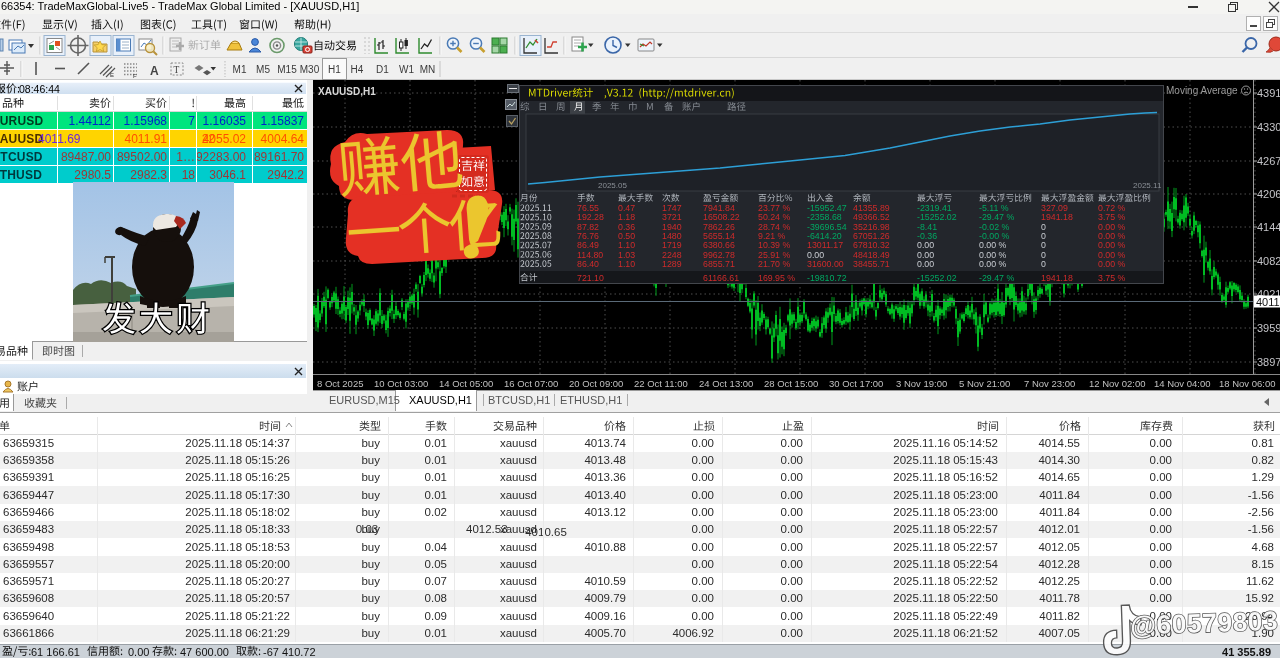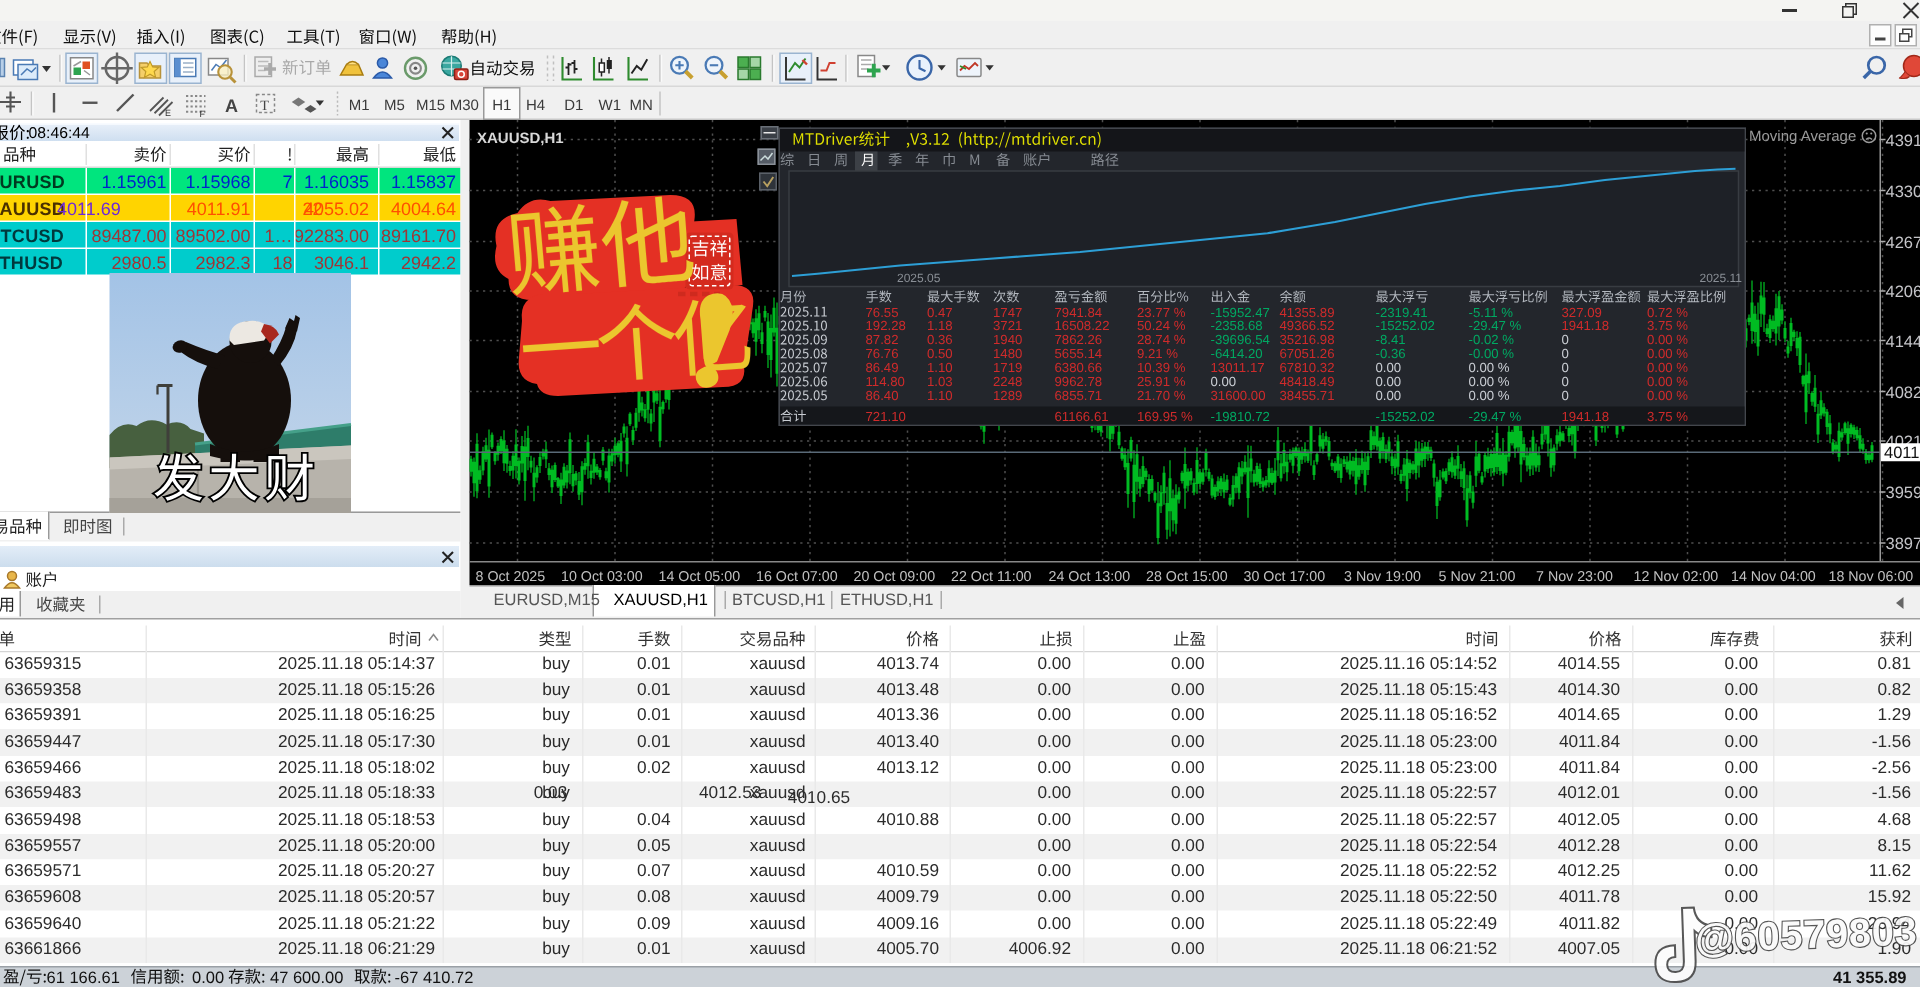--- a/index.html
+++ b/index.html
@@ -4,20 +4,21 @@
 * { margin:0; padding:0; box-sizing:border-box; }
 html,body { width:1280px; height:658px; overflow:hidden; background:#f0f0f0;
   font-family:"Liberation Sans", sans-serif; }
 #root { position:relative; width:1280px; height:658px; }
 #root svg { overflow:visible; }
 text { white-space:pre; }
 </style></head>
 <body>
 <div id="root">
     <div style="position:absolute;left:0;top:0;width:1280px;height:14px;background:#f4f4f2;"></div>
+    <div style="position:absolute;left:1px;top:0px;font-size:11px;line-height:13px;color:#000;white-space:nowrap">66354: TradeMaxGlobal-Live5 - TradeMax Global Limited - [XAUUSD,H1]</div>
     <div style="position:absolute;left:1188px;top:6px;width:10px;height:1.5px;background:#333"></div>
     <div style="position:absolute;left:1230px;top:2px;width:8px;height:8px;border:1.2px solid #333;background:#f4f4f2"></div>
     <div style="position:absolute;left:1228px;top:4px;width:8px;height:8px;border:1.2px solid #333;background:#f4f4f2"></div>
     <svg style="position:absolute;left:1268px;top:1px" width="12" height="12">
       <path d="M1 1 L11 11 M11 1 L1 11" stroke="#333" stroke-width="1.3"></path>
     </svg>
     <div style="position:absolute;left:0;top:14px;width:1280px;height:19px;background:#f0f0f0;border-bottom:1px solid #dcdcdc"></div>
     <div style="position:absolute;left:1246px;top:16px;width:15px;height:15px;border:1px solid #b0b0b0;background:#fdfdfd"></div>
     <div style="position:absolute;left:1250px;top:25px;width:7px;height:1.5px;background:#444"></div>
     <div style="position:absolute;left:1263px;top:16px;width:15px;height:15px;border:1px solid #b0b0b0;background:#fdfdfd"></div>
@@ -161,21 +162,21 @@
       <path d="M1 1 L8 8 M8 1 L1 8" stroke="#222" stroke-width="1.4"></path>
     </svg>
     <div style="position:absolute;left:57px;top:96px;width:1px;height:14px;background:#e0e0e0"></div>
     <div style="position:absolute;left:113px;top:96px;width:1px;height:14px;background:#e0e0e0"></div>
     <div style="position:absolute;left:169px;top:96px;width:1px;height:14px;background:#e0e0e0"></div>
     <div style="position:absolute;left:196px;top:96px;width:1px;height:14px;background:#e0e0e0"></div>
     <div style="position:absolute;left:252px;top:96px;width:1px;height:14px;background:#e0e0e0"></div>
     <div style="position:absolute;left:0;top:111px;width:307px;height:1px;background:#d8d8d8"></div>
     <div style="position:absolute;left:0;top:112px;width:307px;height:17px;background:#00e57e"></div>
     <div style="position:absolute;left:-8.5px;top:114px;font-size:12px;line-height:14px;color:#003a20;font-weight:bold;letter-spacing:0.2px">EURUSD</div>
-    <div style="position:absolute;left:21px;top:114px;width:90px;text-align:right;font-size:12px;line-height:14px;color:#0023cc">1.15961</div>
+    <div style="position:absolute;left:21px;top:114px;width:90px;text-align:right;font-size:12px;line-height:14px;color:#0023cc">1.44112</div>
     <div style="position:absolute;left:77px;top:114px;width:90px;text-align:right;font-size:12px;line-height:14px;color:#0023cc">1.15968</div>
     <div style="position:absolute;left:105px;top:114px;width:90px;text-align:right;font-size:12px;line-height:14px;color:#0023cc">7</div>
     <div style="position:absolute;left:156px;top:114px;width:90px;text-align:right;font-size:12px;line-height:14px;color:#0023cc">1.16035</div>
     <div style="position:absolute;left:214px;top:114px;width:90px;text-align:right;font-size:12px;line-height:14px;color:#0023cc">1.15837</div>
     <div style="position:absolute;left:0;top:130px;width:307px;height:17px;background:#ffd400"></div>
     <div style="position:absolute;left:-8.5px;top:132px;font-size:12px;line-height:14px;color:#4a3000;font-weight:bold;letter-spacing:0.2px">XAUUSD</div>
     <div style="position:absolute;left:38px;top:132px;width:90px;text-align:left;font-size:12px;line-height:14px;color:#6d28d9">4011.69</div>
     <div style="position:absolute;left:77px;top:132px;width:90px;text-align:right;font-size:12px;line-height:14px;color:#ff4f00">4011.91</div>
     <div style="position:absolute;left:105px;top:132px;width:110px;text-align:right;font-size:12px;line-height:14px;color:#ff4f00">22</div>
     <div style="position:absolute;left:156px;top:132px;width:90px;text-align:right;font-size:12px;line-height:14px;color:#ff4f00">4055.02</div>

